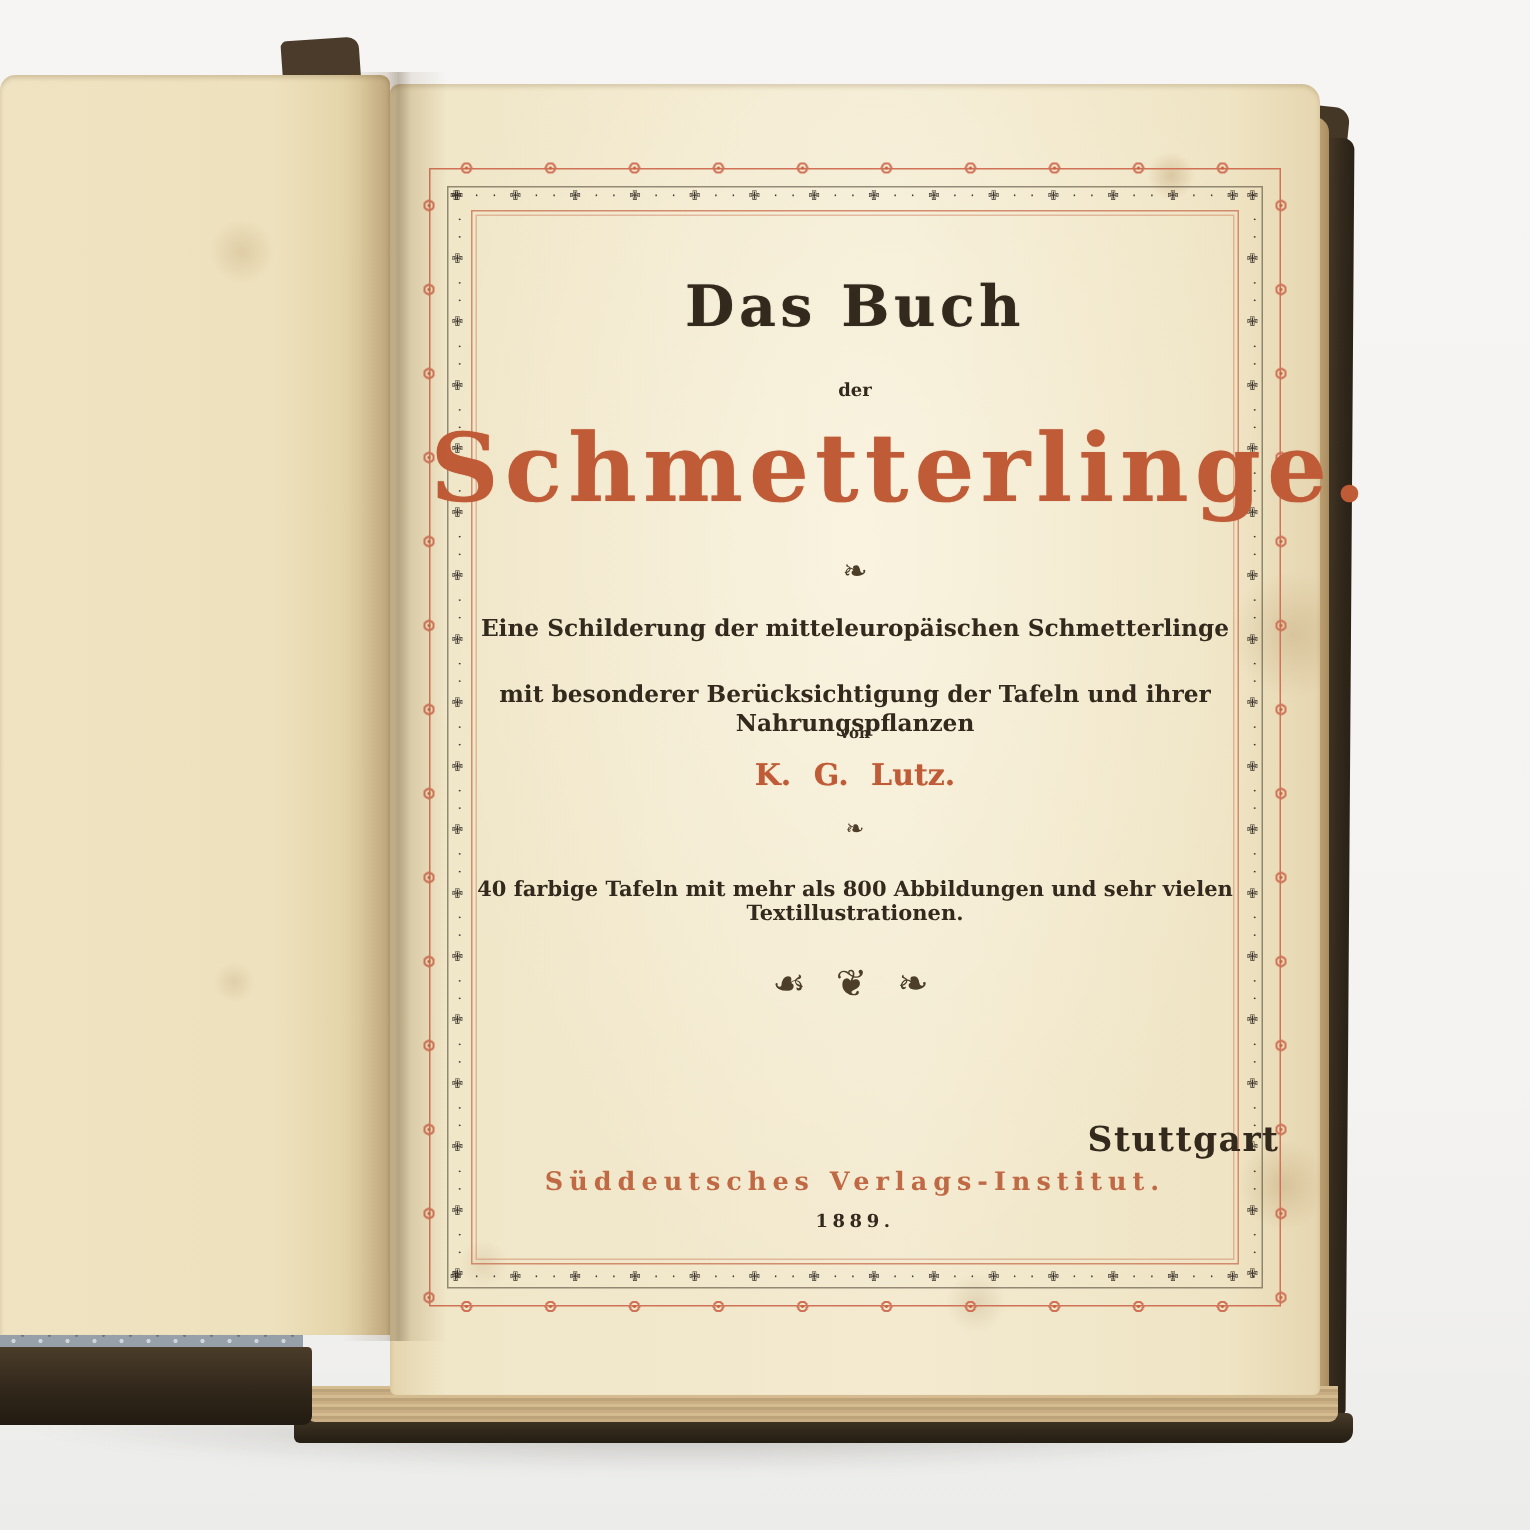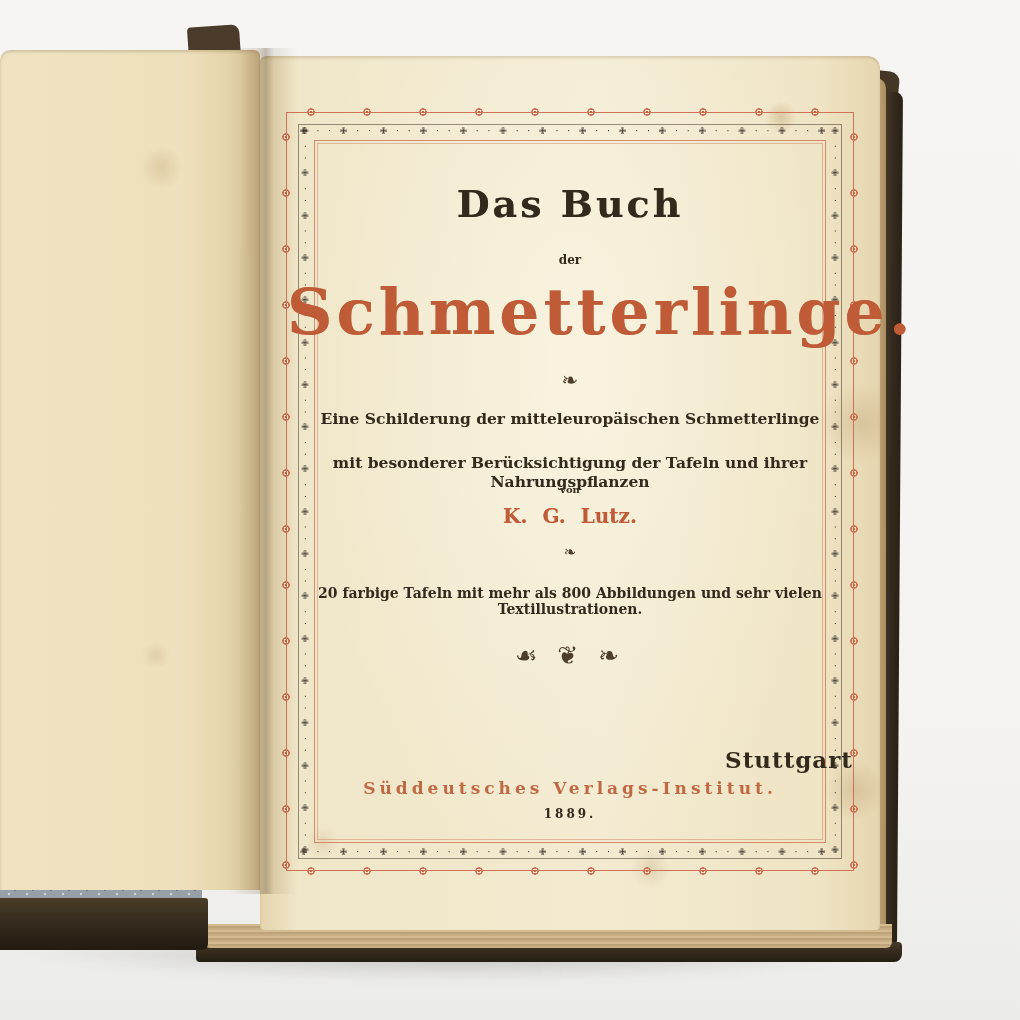--- a/index.html
+++ b/index.html
@@ -187,21 +187,21 @@
 
       <div class="tp tp-book-title">Das Buch</div>
       <div class="tp tp-connector">der</div>
       <div class="tp tp-main-title">Schmetterlinge.</div>
       <div class="tp tp-orn1">❧</div>
       <div class="tp tp-sub1">Eine Schilderung der mitteleuropäischen Schmetterlinge</div>
       <div class="tp tp-sub2">mit besonderer Berücksichtigung der Tafeln und ihrer Nahrungspflanzen</div>
       <div class="tp tp-von">von</div>
       <div class="tp tp-author">K. G. Lutz.</div>
       <div class="tp tp-orn2">❧</div>
-      <div class="tp tp-edition">20 farbige Tafeln mit mehr als 800 Abbildungen und sehr vielen Textillustrationen.</div>
+      <div class="tp tp-edition">40 farbige Tafeln mit mehr als 800 Abbildungen und sehr vielen Textillustrationen.</div>
       <div class="tp tp-flourish">☙ ❦ ❧</div>
       <div class="tp tp-city">Stuttgart</div>
       <div class="tp tp-publisher">Süddeutsches Verlags-Institut.</div>
       <div class="tp tp-year">1889.</div>
     </div>
   </div>
 
   <div class="gutter-shadow"></div>
 </div>
 

